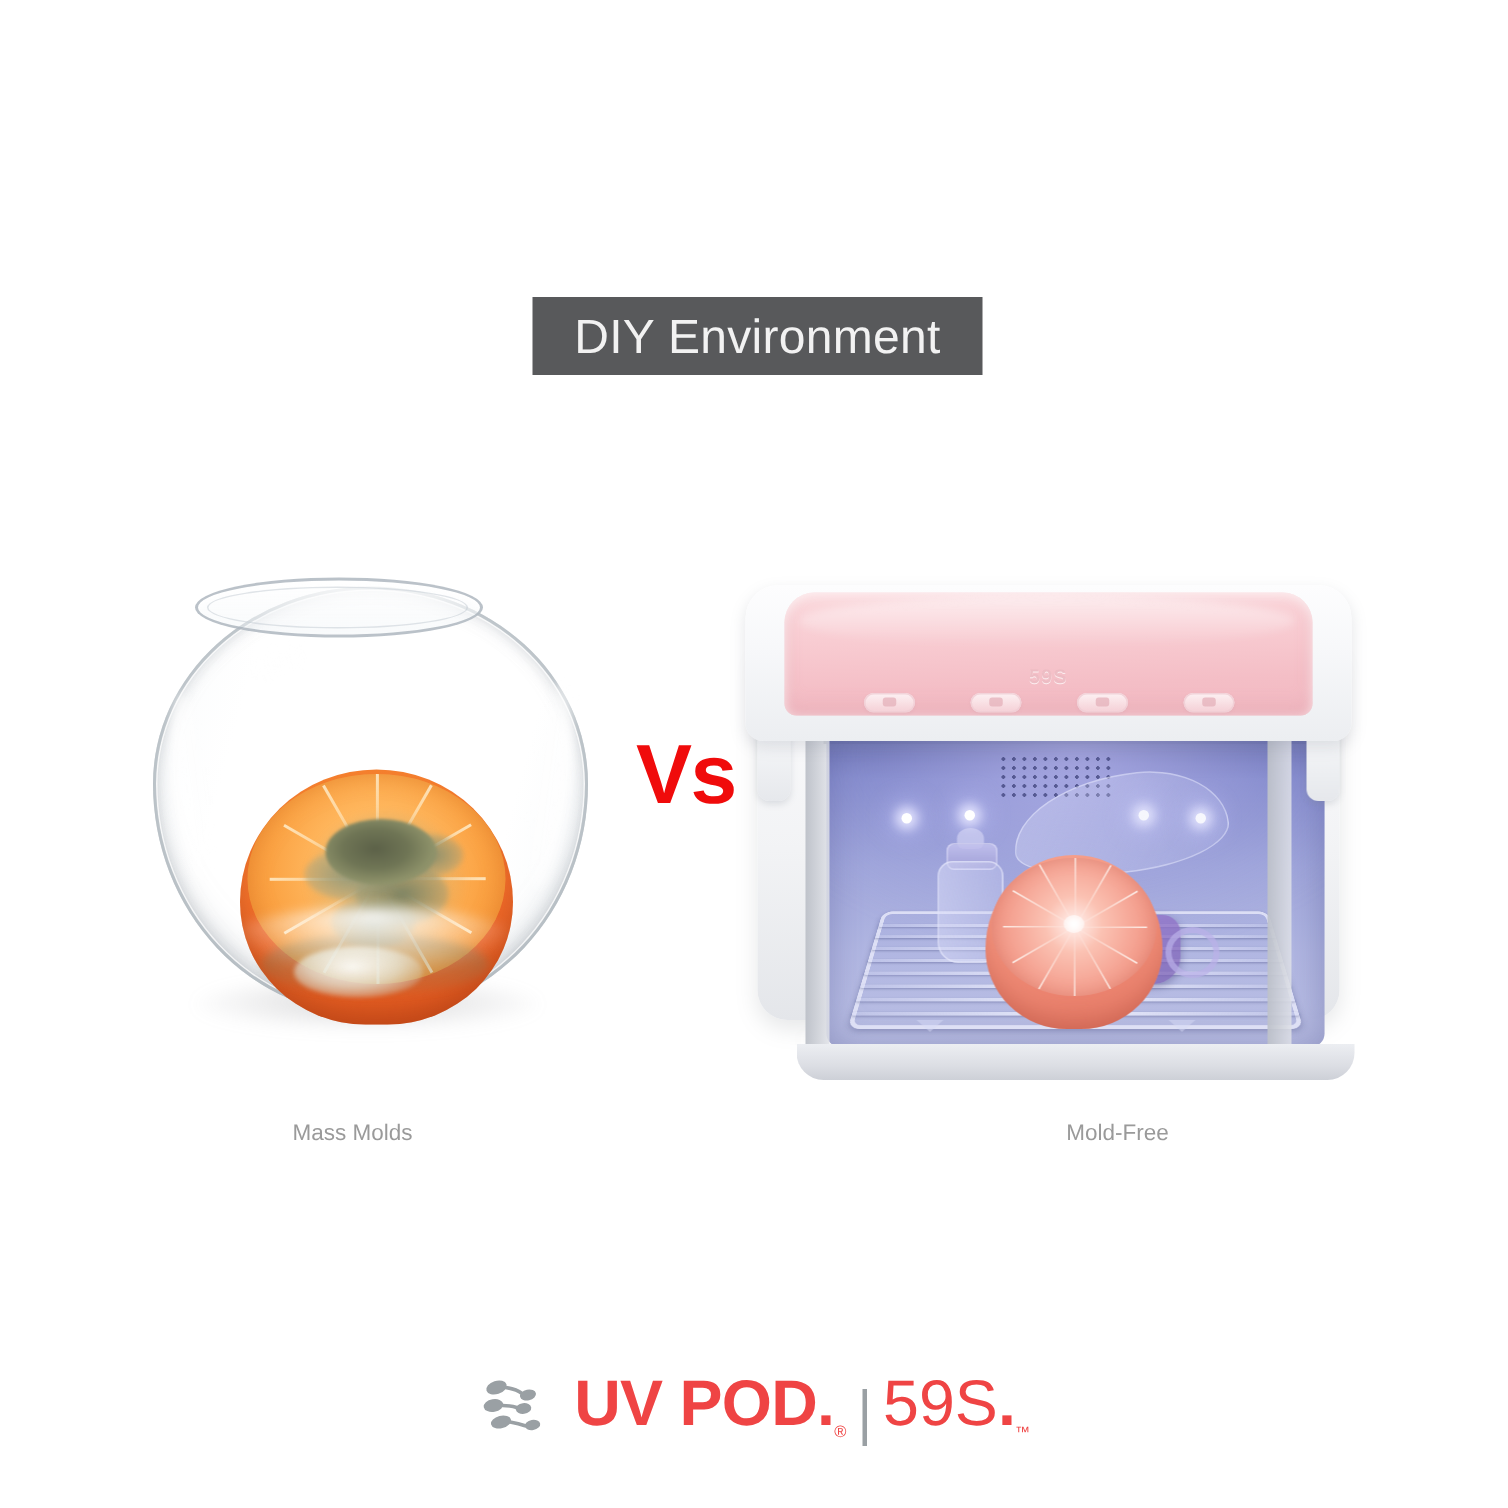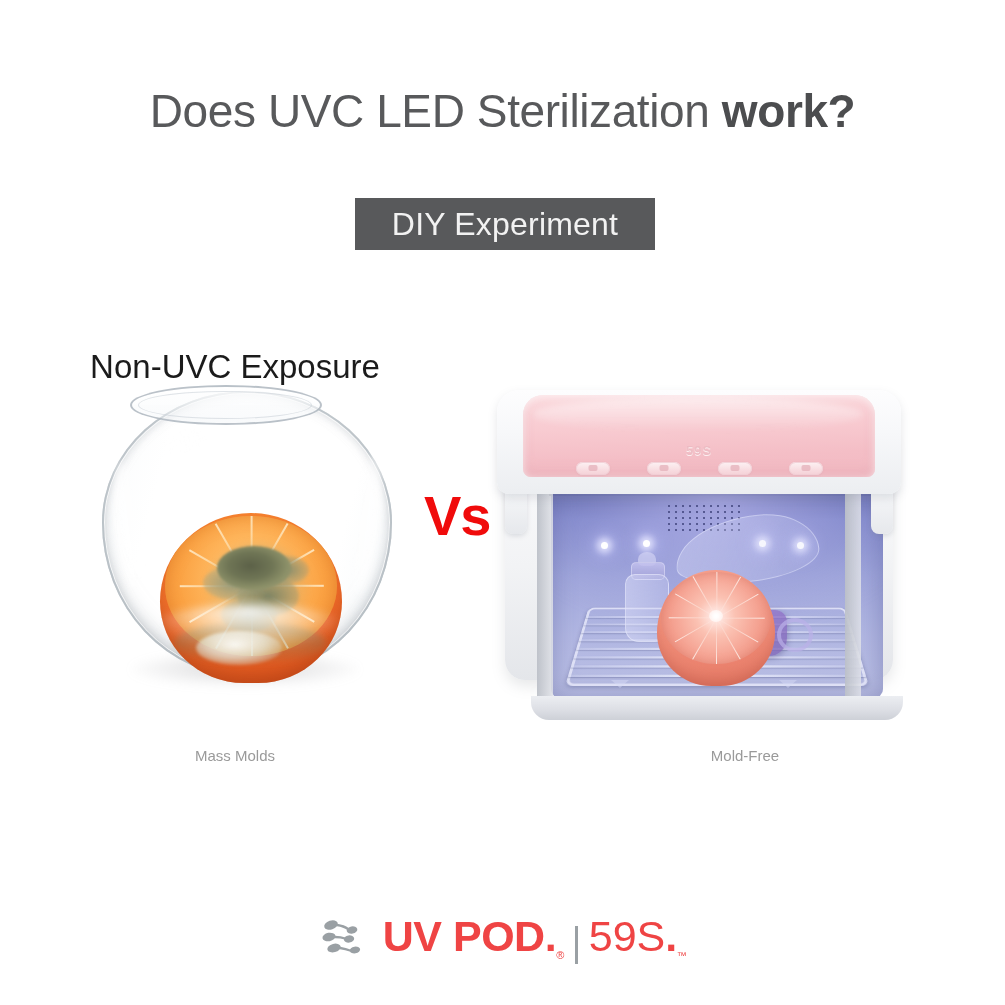--- a/index.html
+++ b/index.html
@@ -421,29 +421,25 @@
     margin:0 11px;position:relative;top:3px;
   }
   #logo-59s{font-size:43px;font-weight:400;letter-spacing:0px;}
   .tm{font-size:10px;vertical-align:super;font-weight:400;}
 </style>
 </head>
 <body>
 
 <div class="stage">
 
-  <div id="headline">
-    <span class="light">Does UVC LED Sterilization </span><span class="bold">work?</span>
+
+  <div id="badge">
+    <span>DIY Environment</span>
   </div>
 
-  <div id="badge">
-    <span>DIY Experiment</span>
-  </div>
-
-  <div class="sec-head" id="head-left">Non-UVC Exposure</div>
 
   <div id="bowl-panel">
     <div id="bowl-shadow"></div>
 
     <div id="bowl">
 
       <div class="glass-hl" id="hl-l"></div>
       <div class="glass-hl" id="hl-r"></div>
       <div class="glass-hl" id="hl-spot"></div>
 

